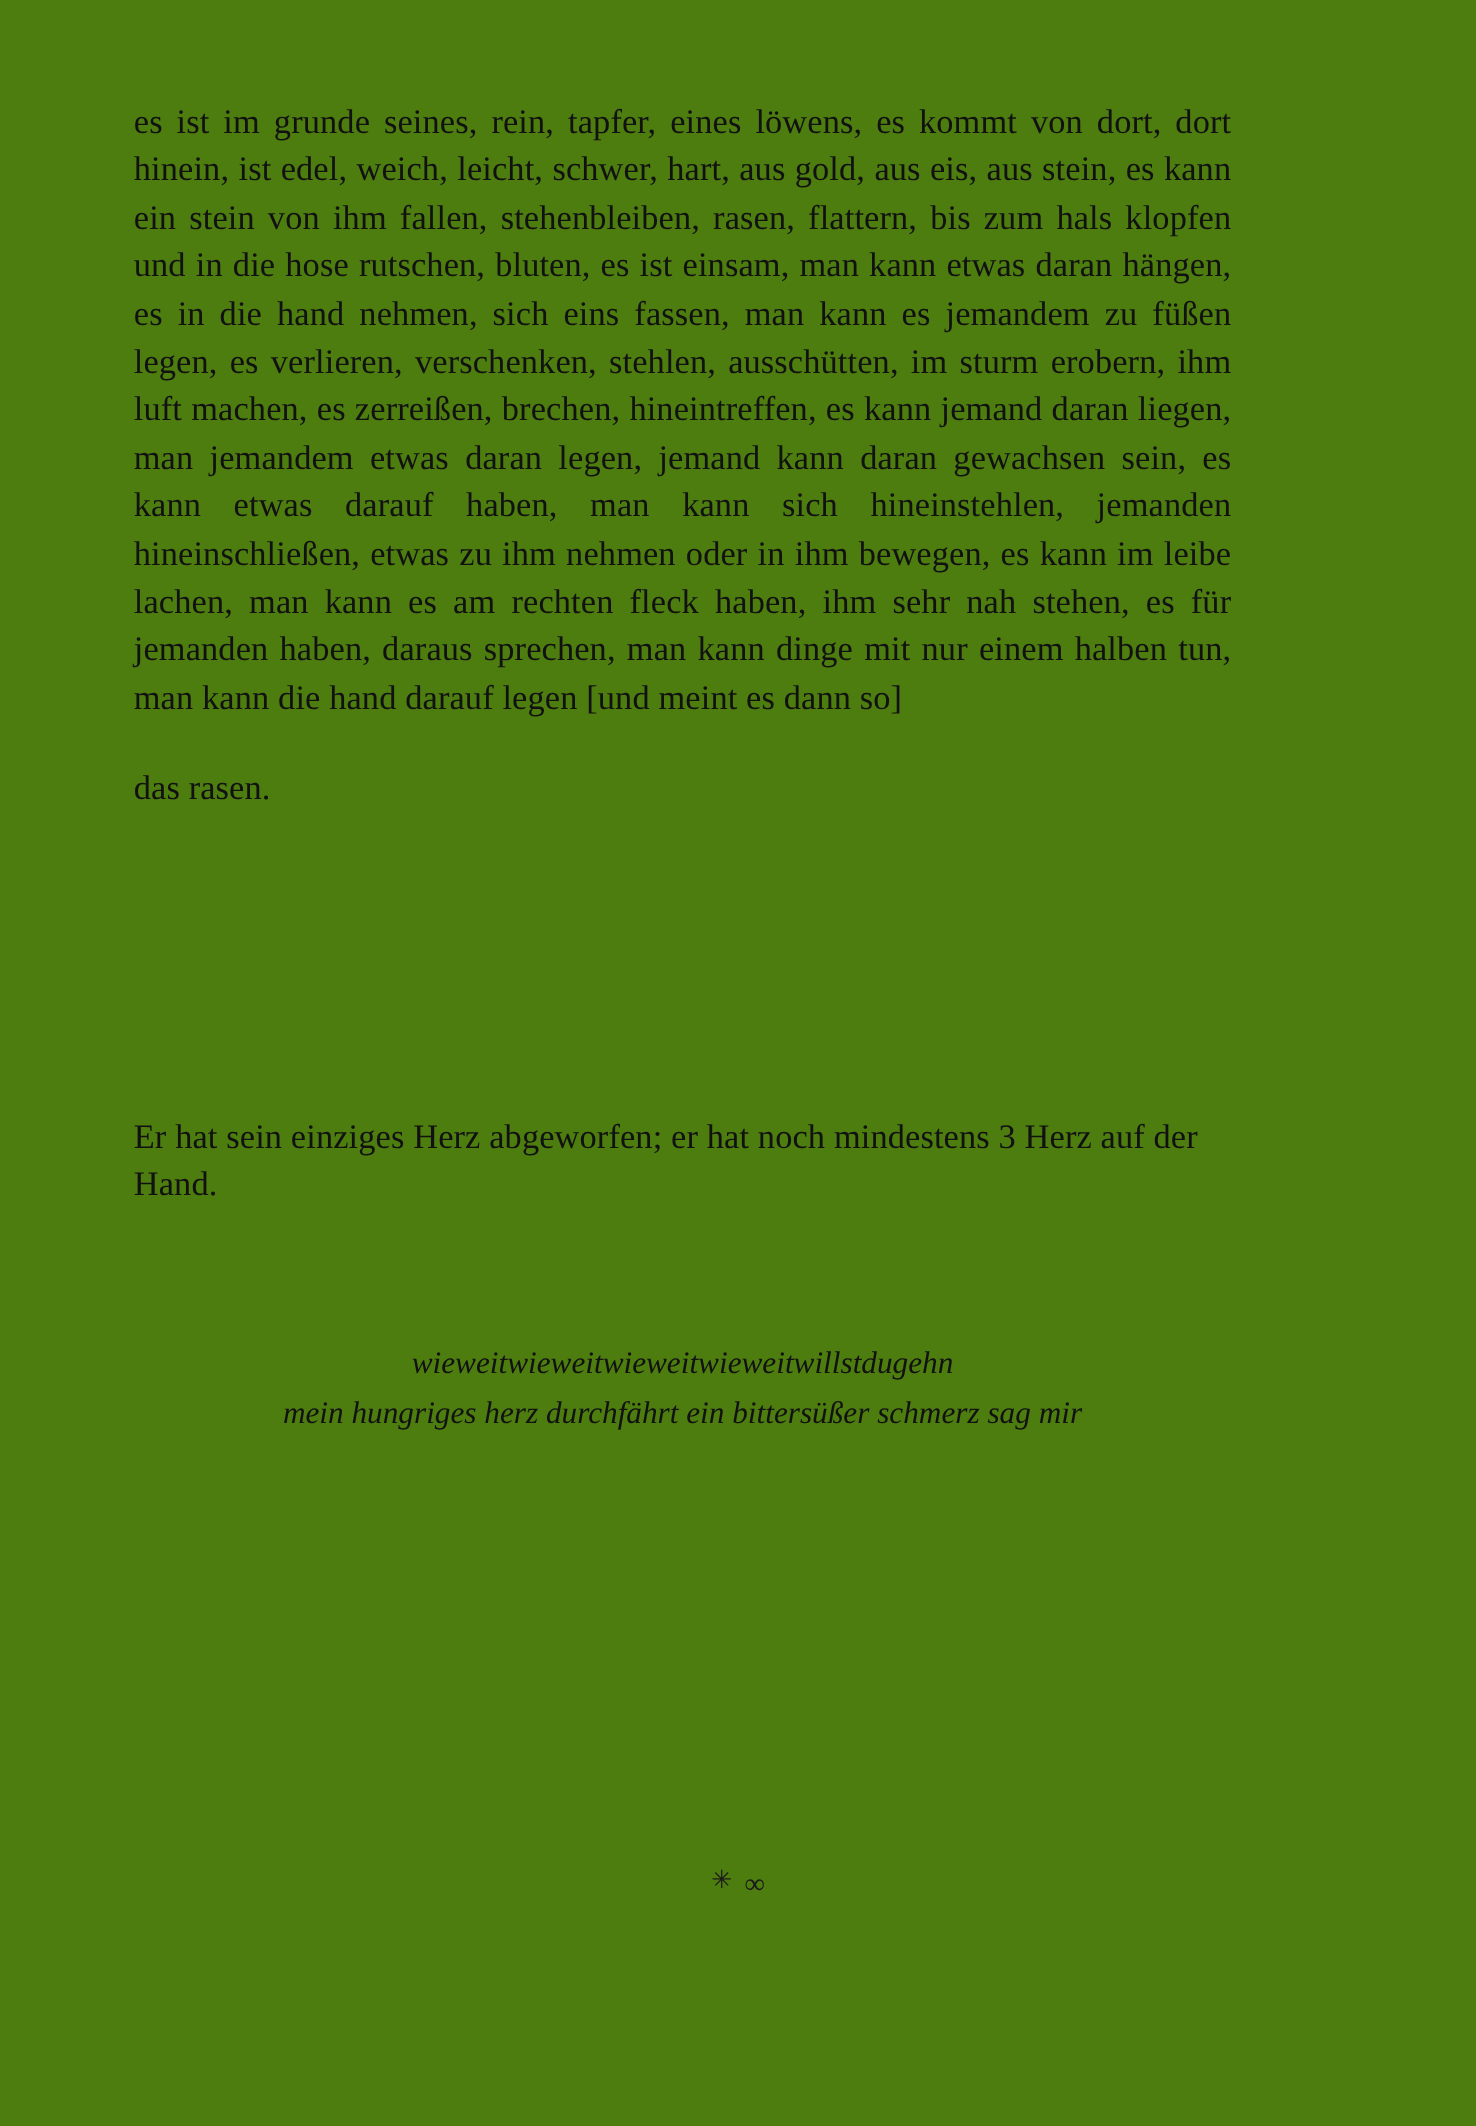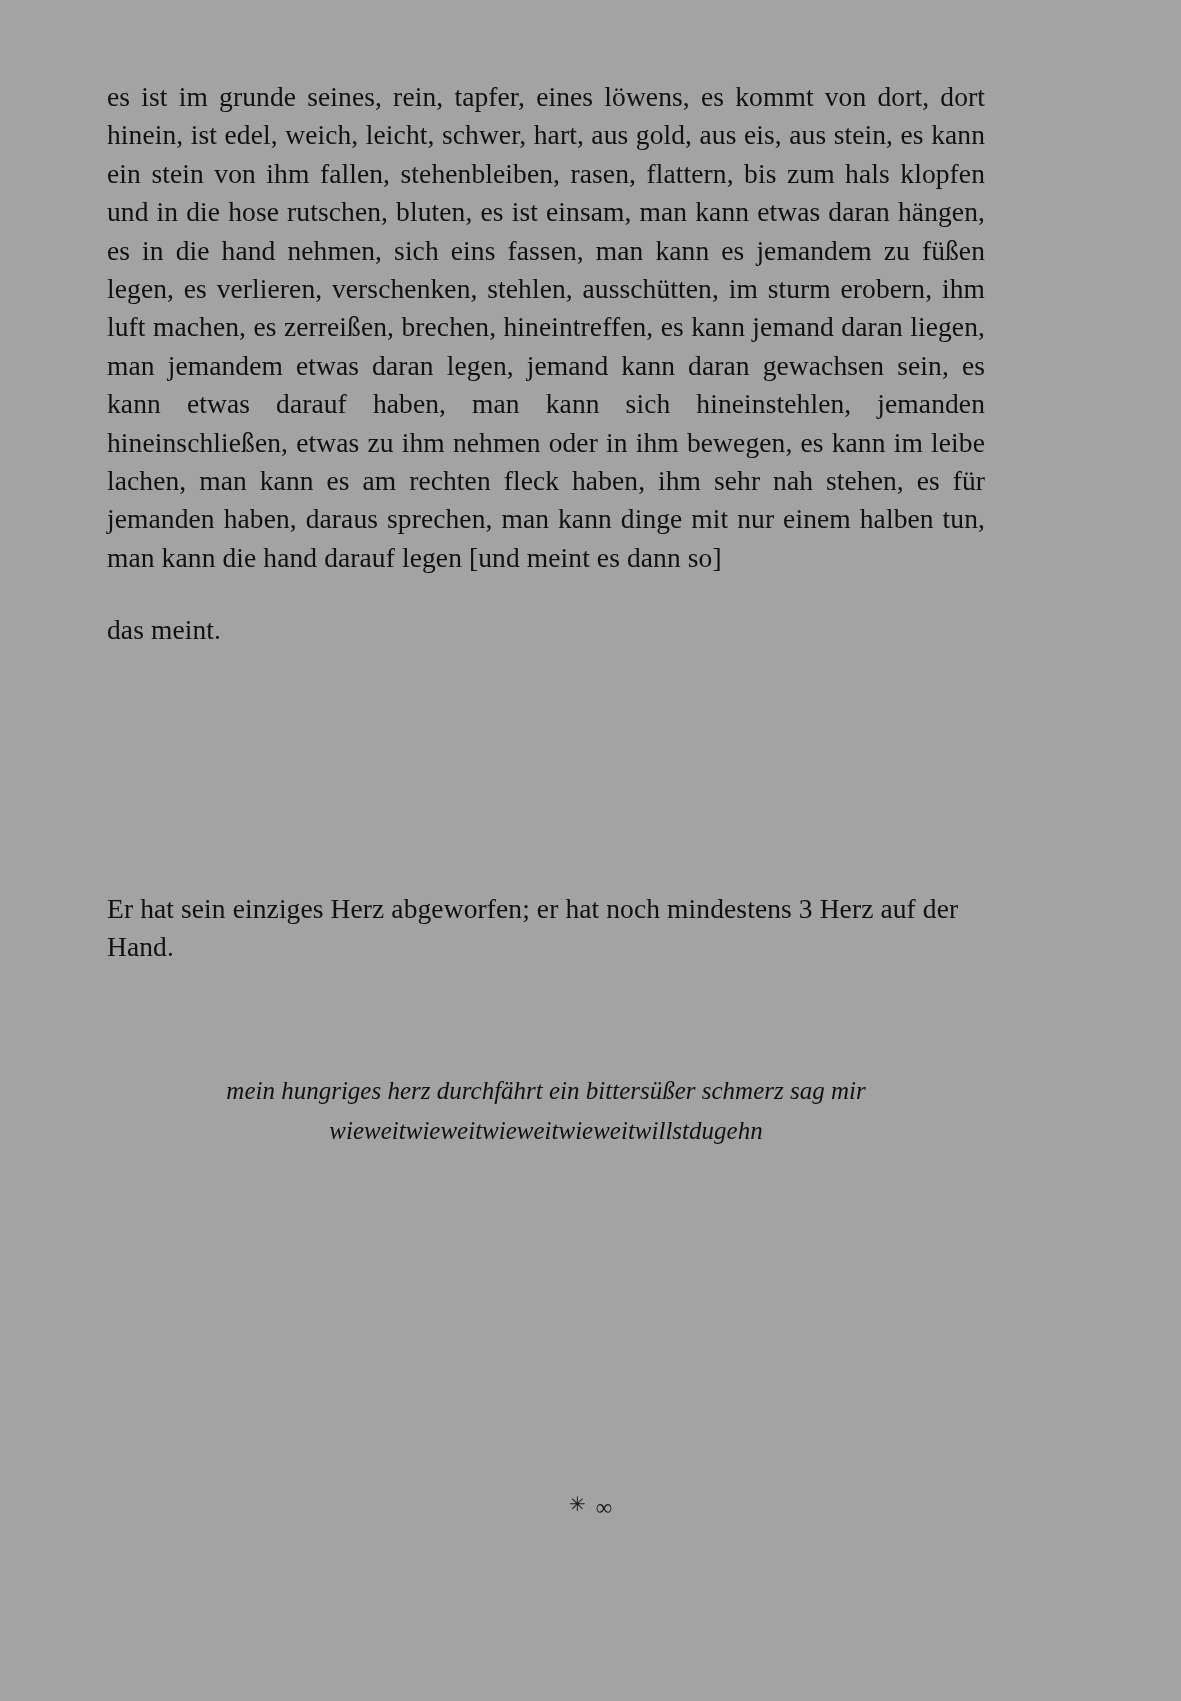--- a/index.html
+++ b/index.html
@@ -4,21 +4,21 @@
 <style>
   html, body {
     margin: 0;
     padding: 0;
     background: #ffffff;
   }
   .page {
     position: relative;
     width: 1181px;
     height: 1701px;
-    background: #a3a3a3;
+    background: #4d7c0f;
     margin: 0 auto;
     overflow: hidden;
     font-family: "Liberation Serif", "DejaVu Serif", serif;
     color: #111111;
   }
   .content {
     position: absolute;
     left: 107px;
     top: 78px;
     width: 878px;
@@ -71,34 +71,34 @@
 <body>
 
 <div class="page">
 
   <div class="content">
 
     <p class="para-justified">es ist im grunde seines, rein, tapfer, eines löwens, es kommt von dort, dort hinein, ist edel, weich, leicht, schwer, hart, aus gold, aus eis, aus stein, es kann ein stein von ihm fallen, stehenbleiben, rasen, flattern, bis zum hals klopfen und in die hose rutschen, bluten, es ist einsam, man kann etwas daran hängen, es in die hand nehmen, sich eins fassen, man kann es jemandem zu füßen legen, es verlieren, verschenken, stehlen, ausschütten, im sturm erobern, ihm luft machen, es zerreißen, brechen, hineintreffen, es kann jemand daran liegen, man jemandem etwas daran legen, jemand kann daran gewachsen sein, es kann etwas darauf haben, man kann sich hineinstehlen, jemanden hineinschließen, etwas zu ihm nehmen oder in ihm bewegen, es kann im leibe lachen, man kann es am rechten fleck haben, ihm sehr nah stehen, es für jemanden haben, daraus sprechen, man kann dinge mit nur einem halben tun, man kann die hand darauf legen [und meint es dann so]</p>
 
     <div class="gap-sm"></div>
 
-    <p class="para-left">das meint.</p>
+    <p class="para-left">das rasen.</p>
 
     <div class="gap-md"></div>
 
 
     <div class="gap-lg"></div>
 
     <p class="para-left">Er hat sein einziges Herz abgeworfen; er hat noch mindestens 3 Herz auf der Hand.</p>
 
     <div class="gap-xl"></div>
 
     <div class="stanza">
+      <span class="line">wieweitwieweitwieweitwieweitwillstdugehn</span>
       <span class="line">mein hungriges herz durchfährt ein bittersüßer schmerz sag mir</span>
-      <span class="line">wieweitwieweitwieweitwieweitwillstdugehn</span>
     </div>
 
     <div class="gap-xxl"></div>
 
 
   </div>
 
   <div class="footer-mark">
     <span class="star">✳</span><span class="inf">∞</span>
   </div>

